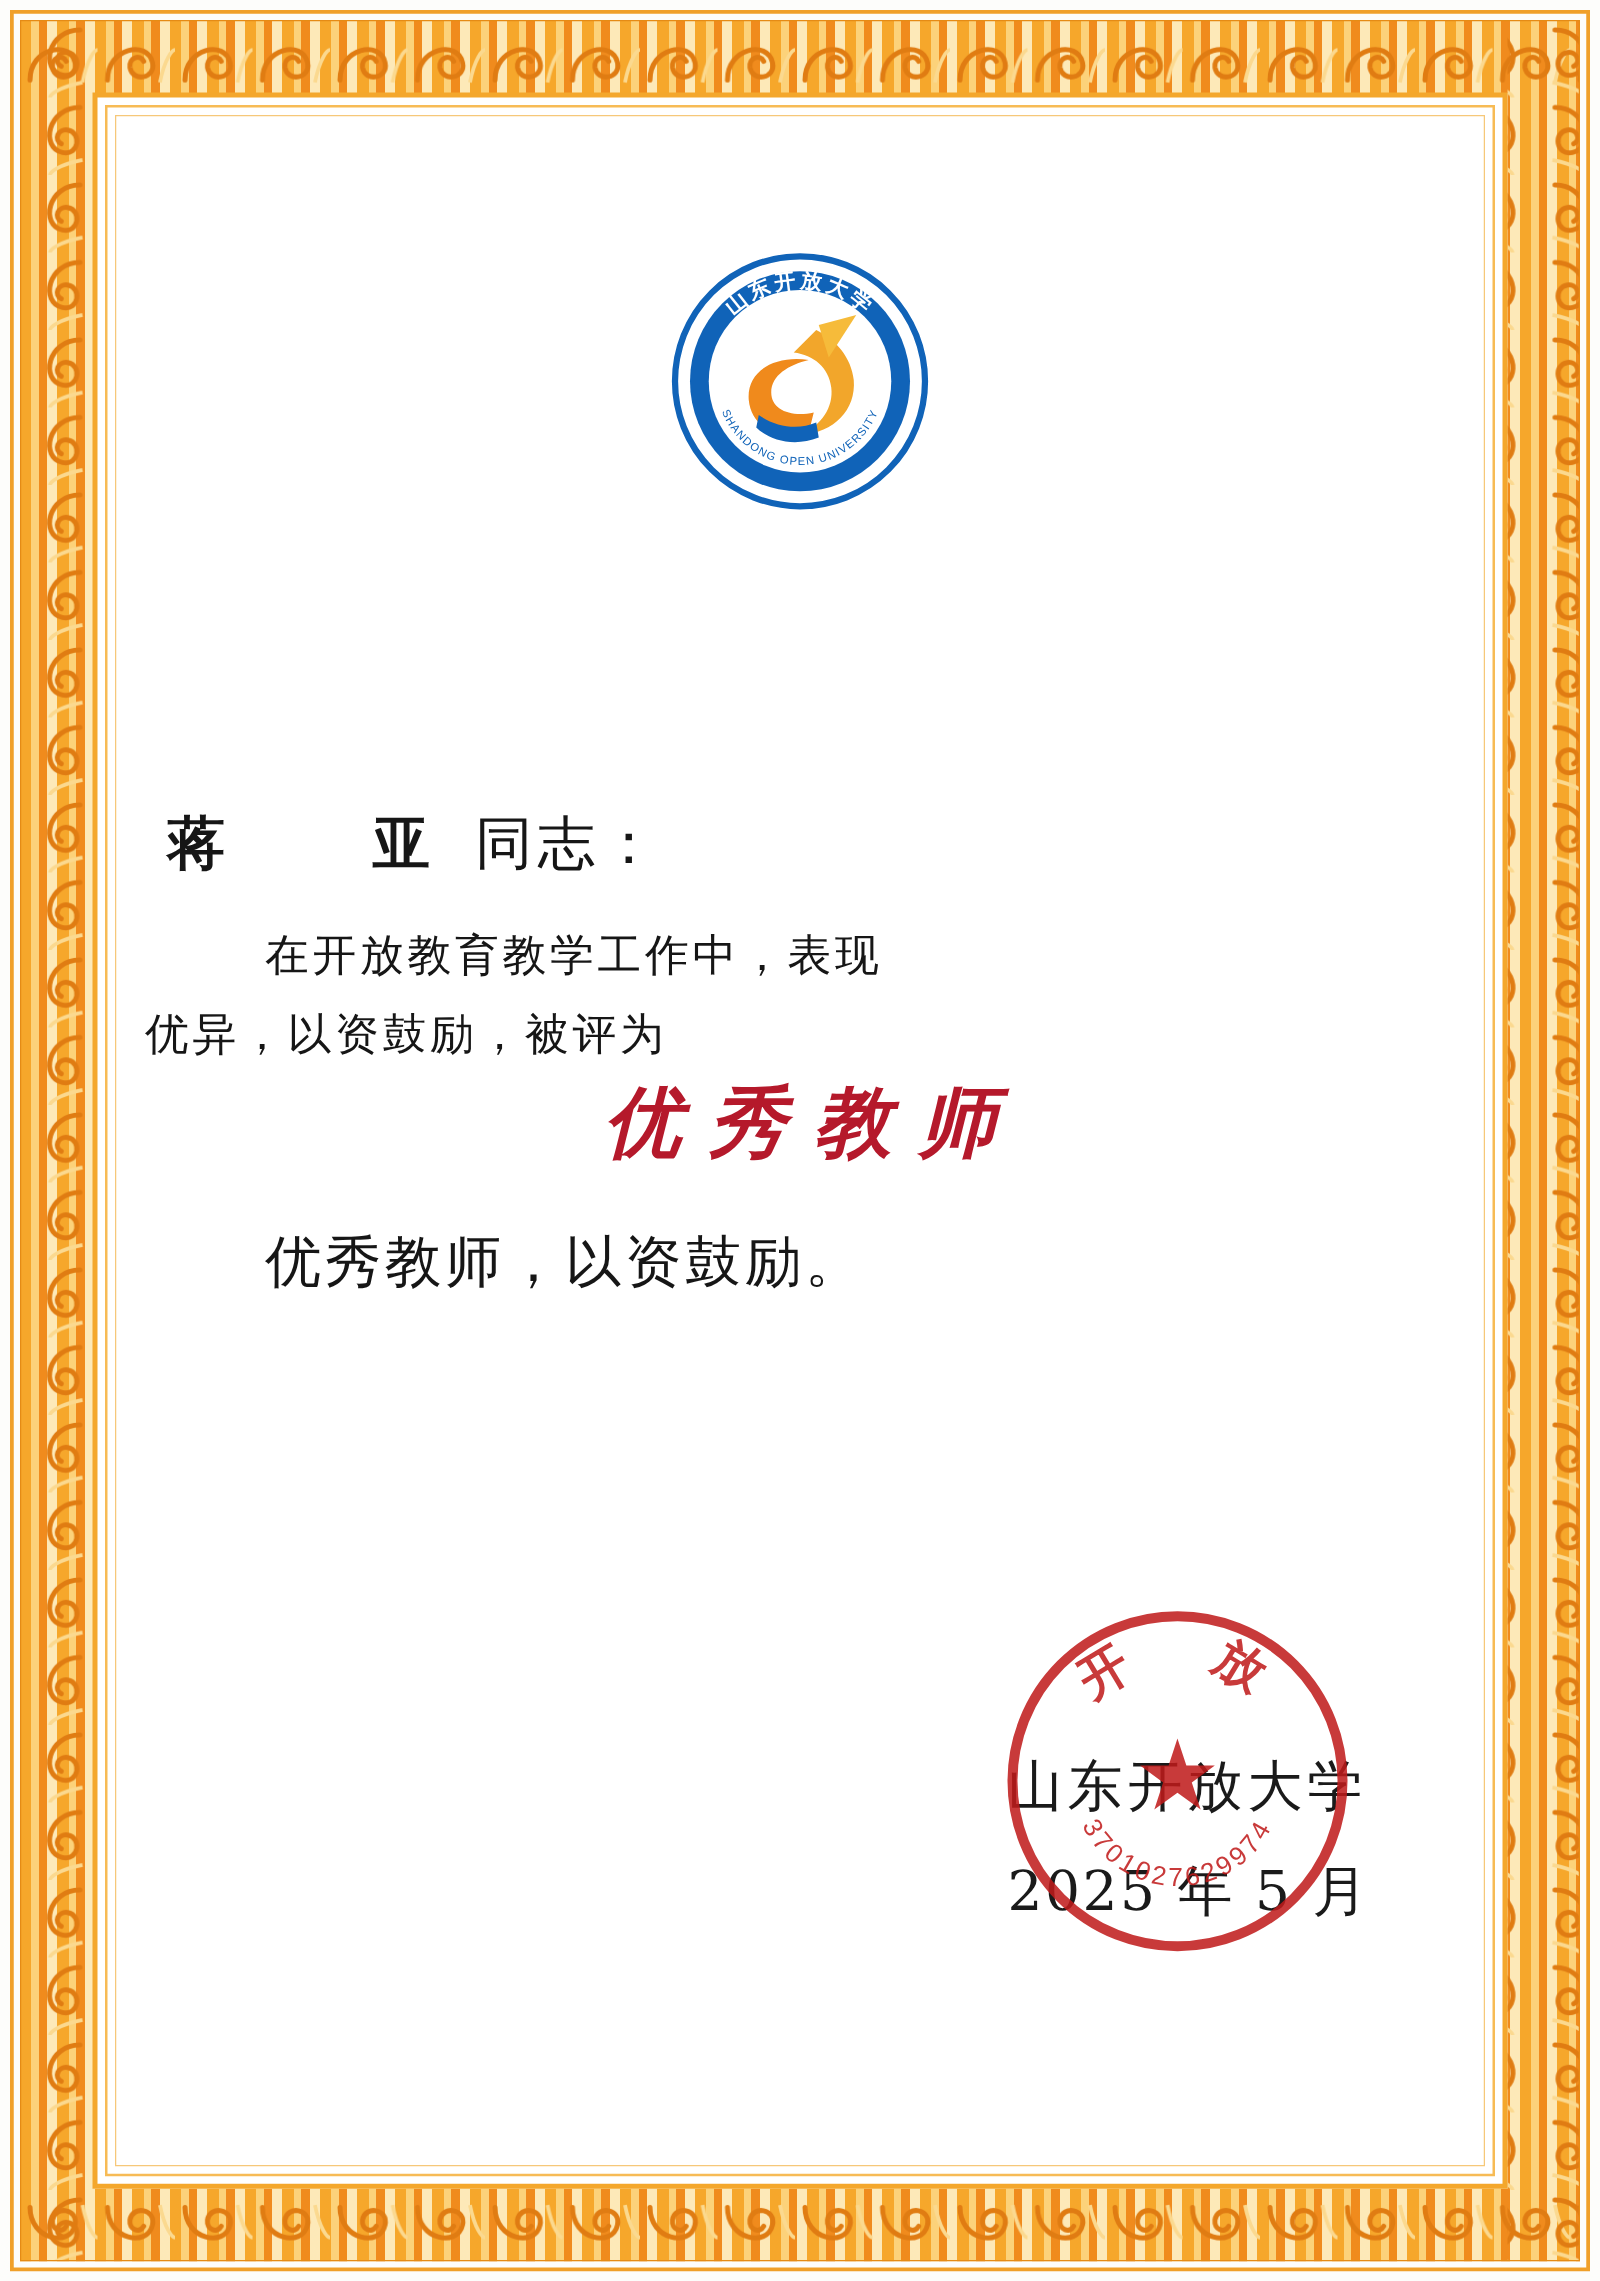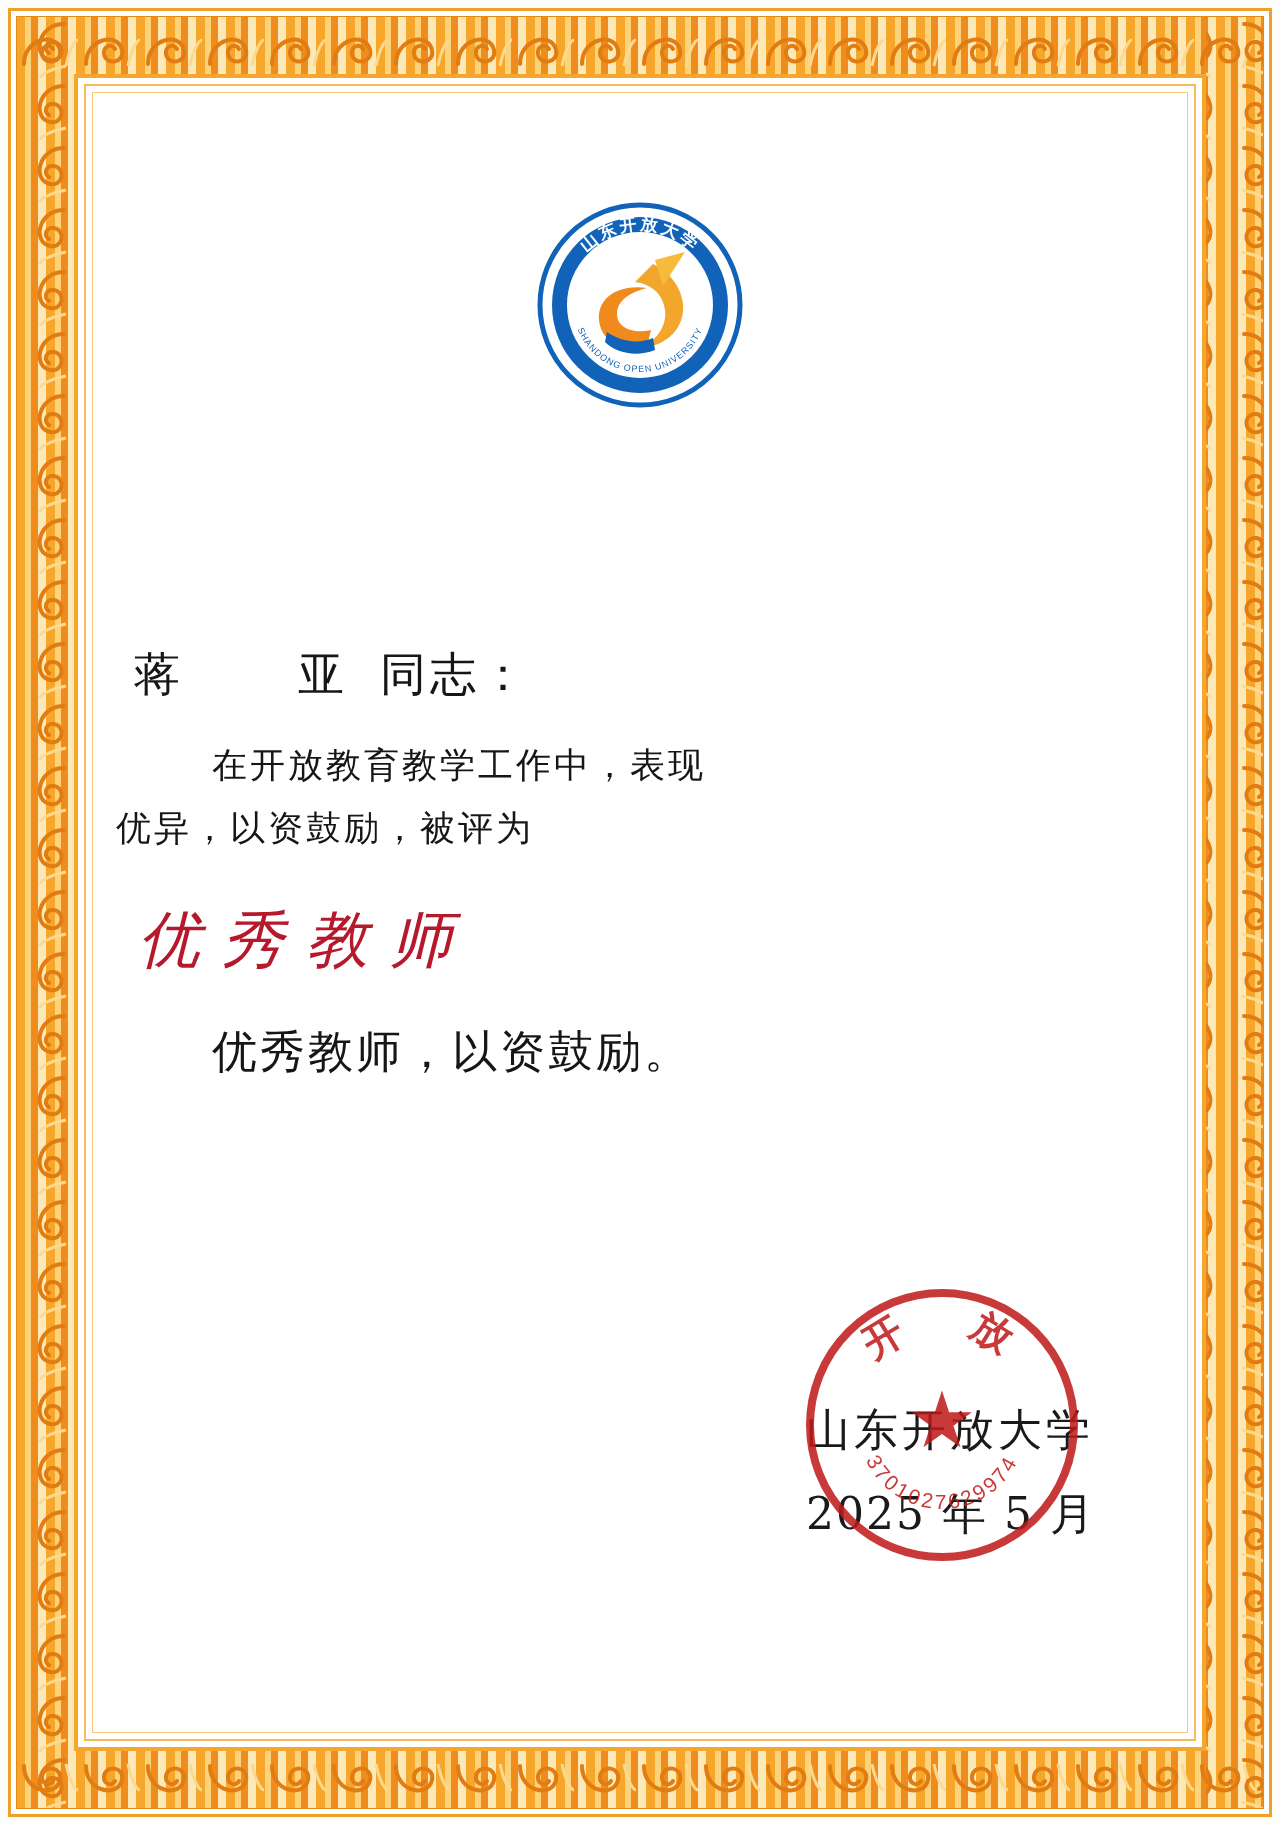--- a/index.html
+++ b/index.html
@@ -118,36 +118,36 @@
   }
   .salutation {
     font-size: 46px;
     line-height: 1.5;
     padding-left: 18px;
     letter-spacing: 4px;
     font-family: "DejaVu Serif", "Liberation Serif", serif;
   }
   .salutation .name {
     letter-spacing: 36px;
-    font-weight: 400;
+    font-weight: 700;
     margin-top: 27px;
   }
   .para {
     margin-top: 28px;
     font-size: 35px;
     line-height: 1.62;
     letter-spacing: 3px;
     font-family: "DejaVu Serif", "Liberation Serif", serif;
   }
   .para .indent { display: inline-block; width: 96px; }
 
   .award {
-    margin-top: 42px;
+    text-align: center;
     font-size: 62px;
-    font-weight: 400;
+    font-weight: 700;
     letter-spacing: 22px;
     text-indent: 22px;
     color: #b5192b;
     font-family: "DejaVu Serif", "Liberation Serif", serif;
     font-style: italic;
   }
   .closing {
     margin-top: 40px;
     font-size: 45px;
     letter-spacing: 3px;

